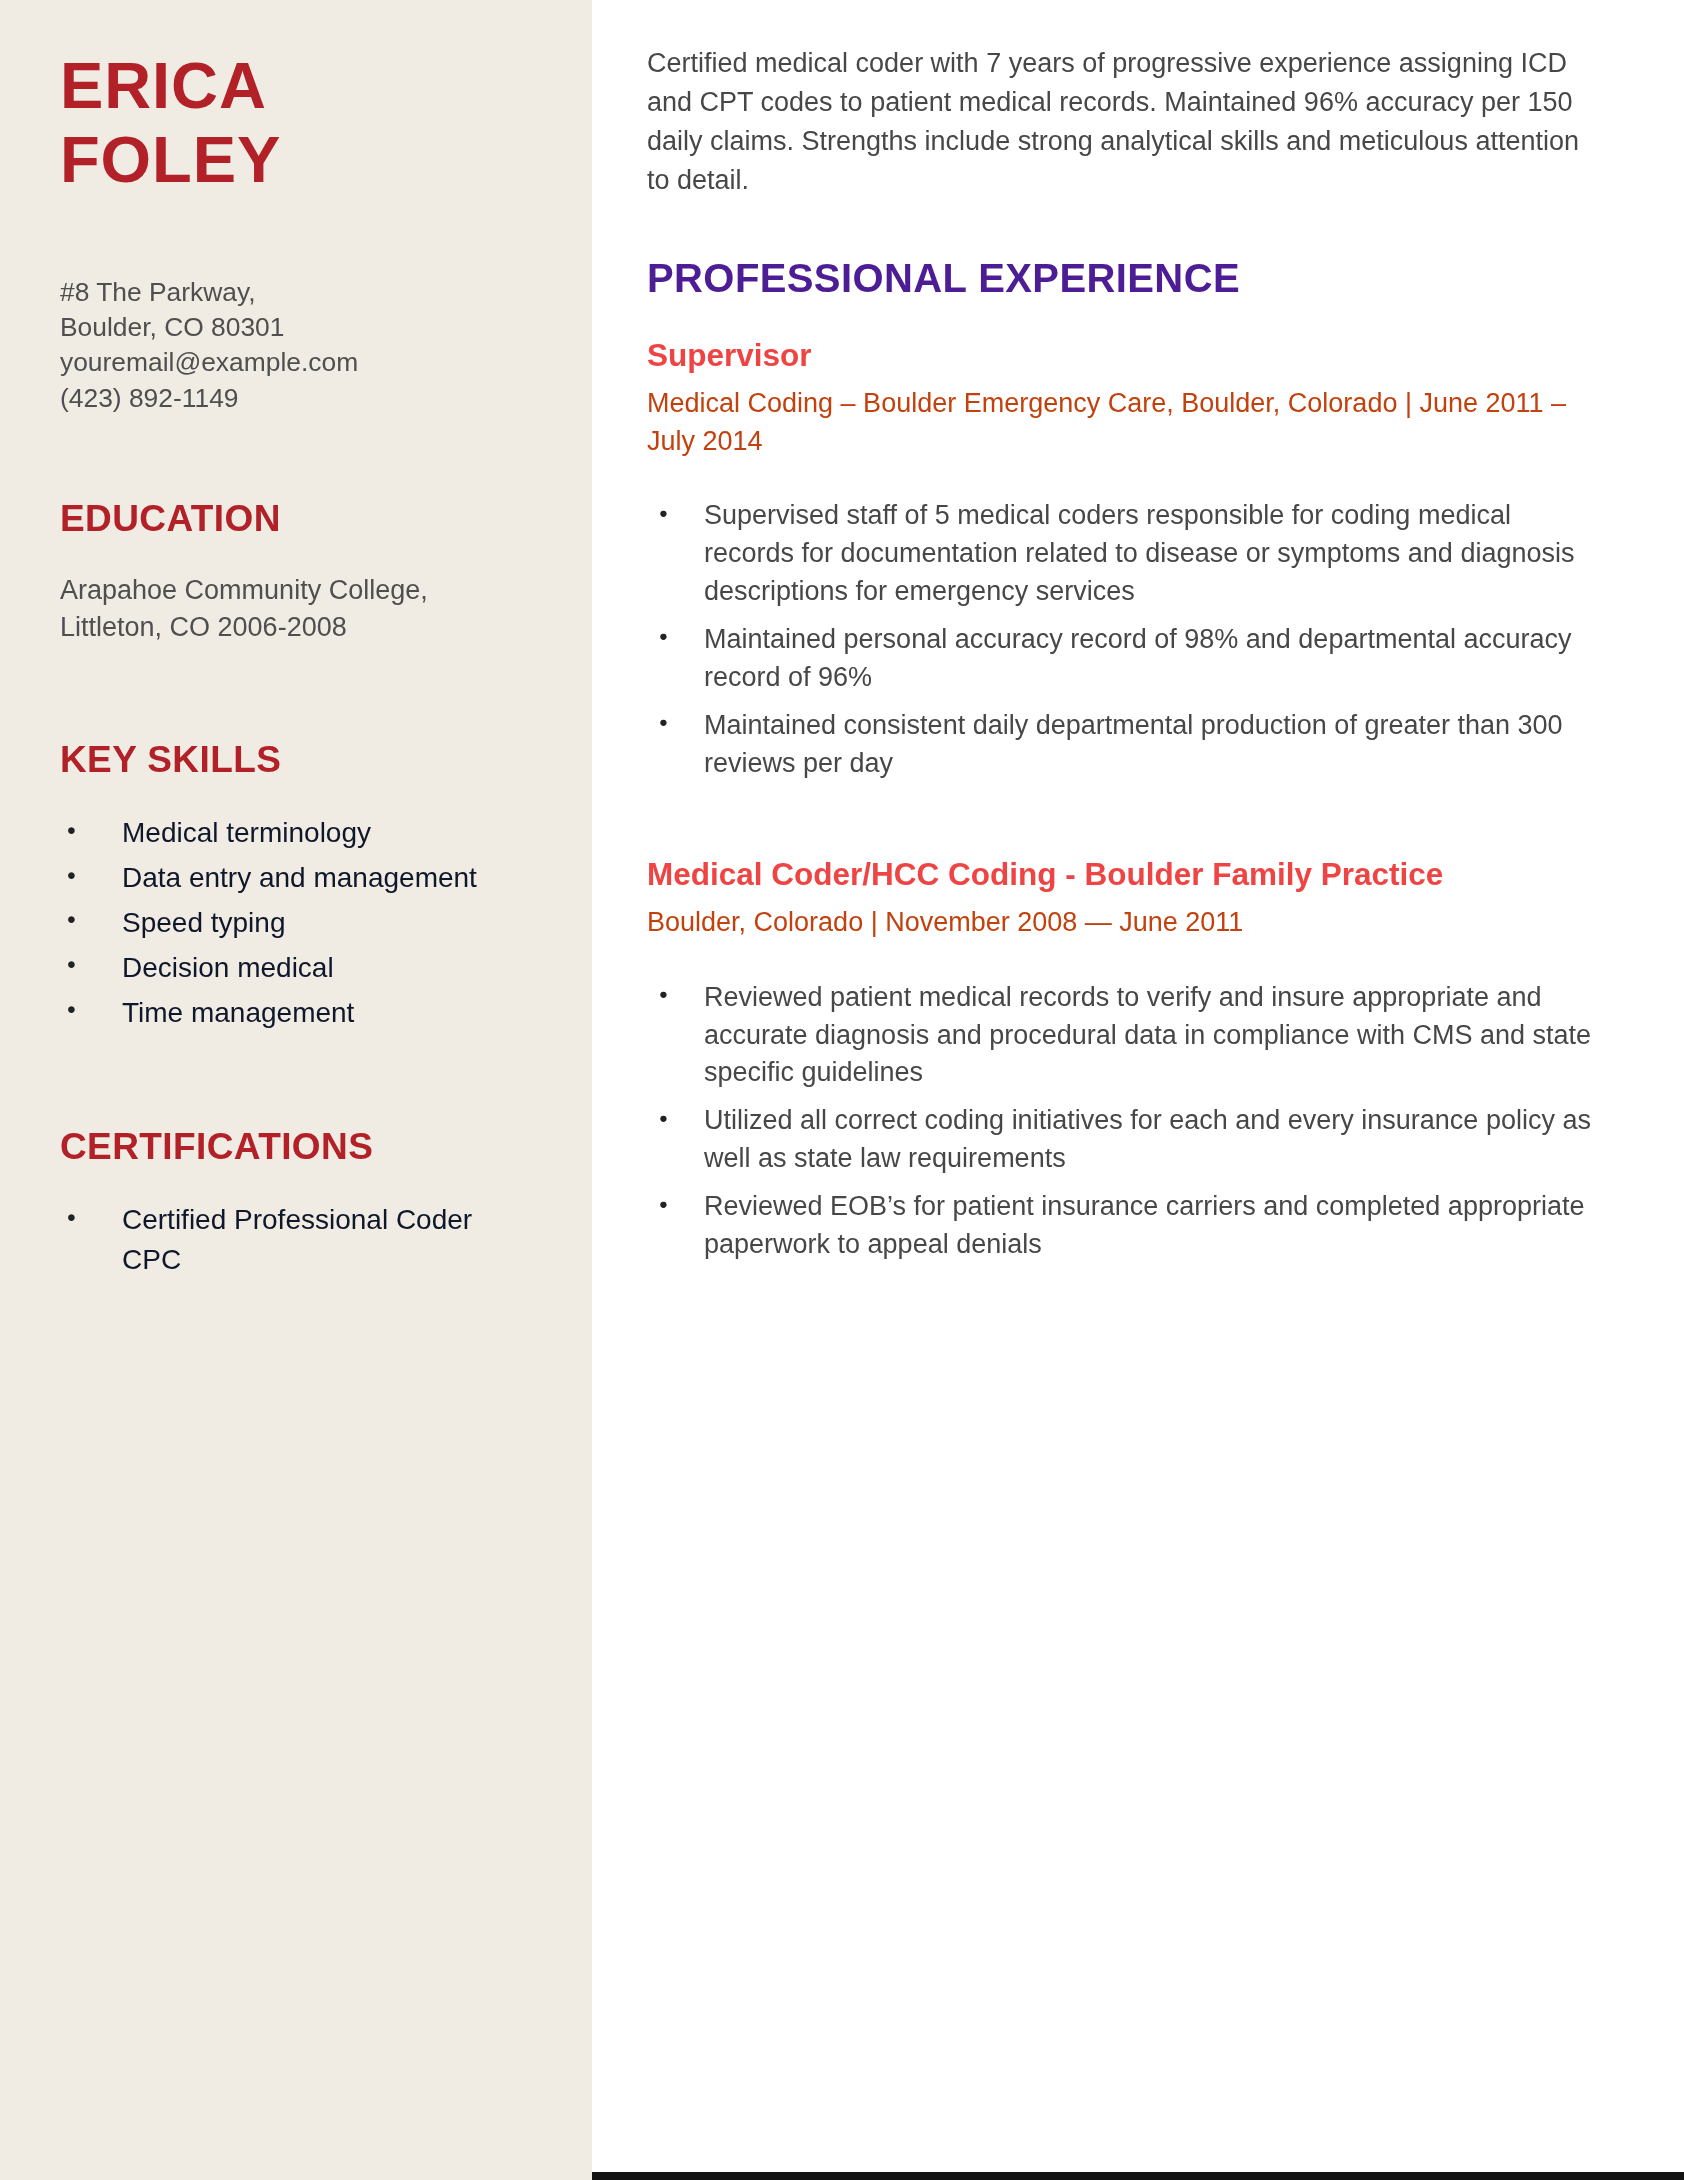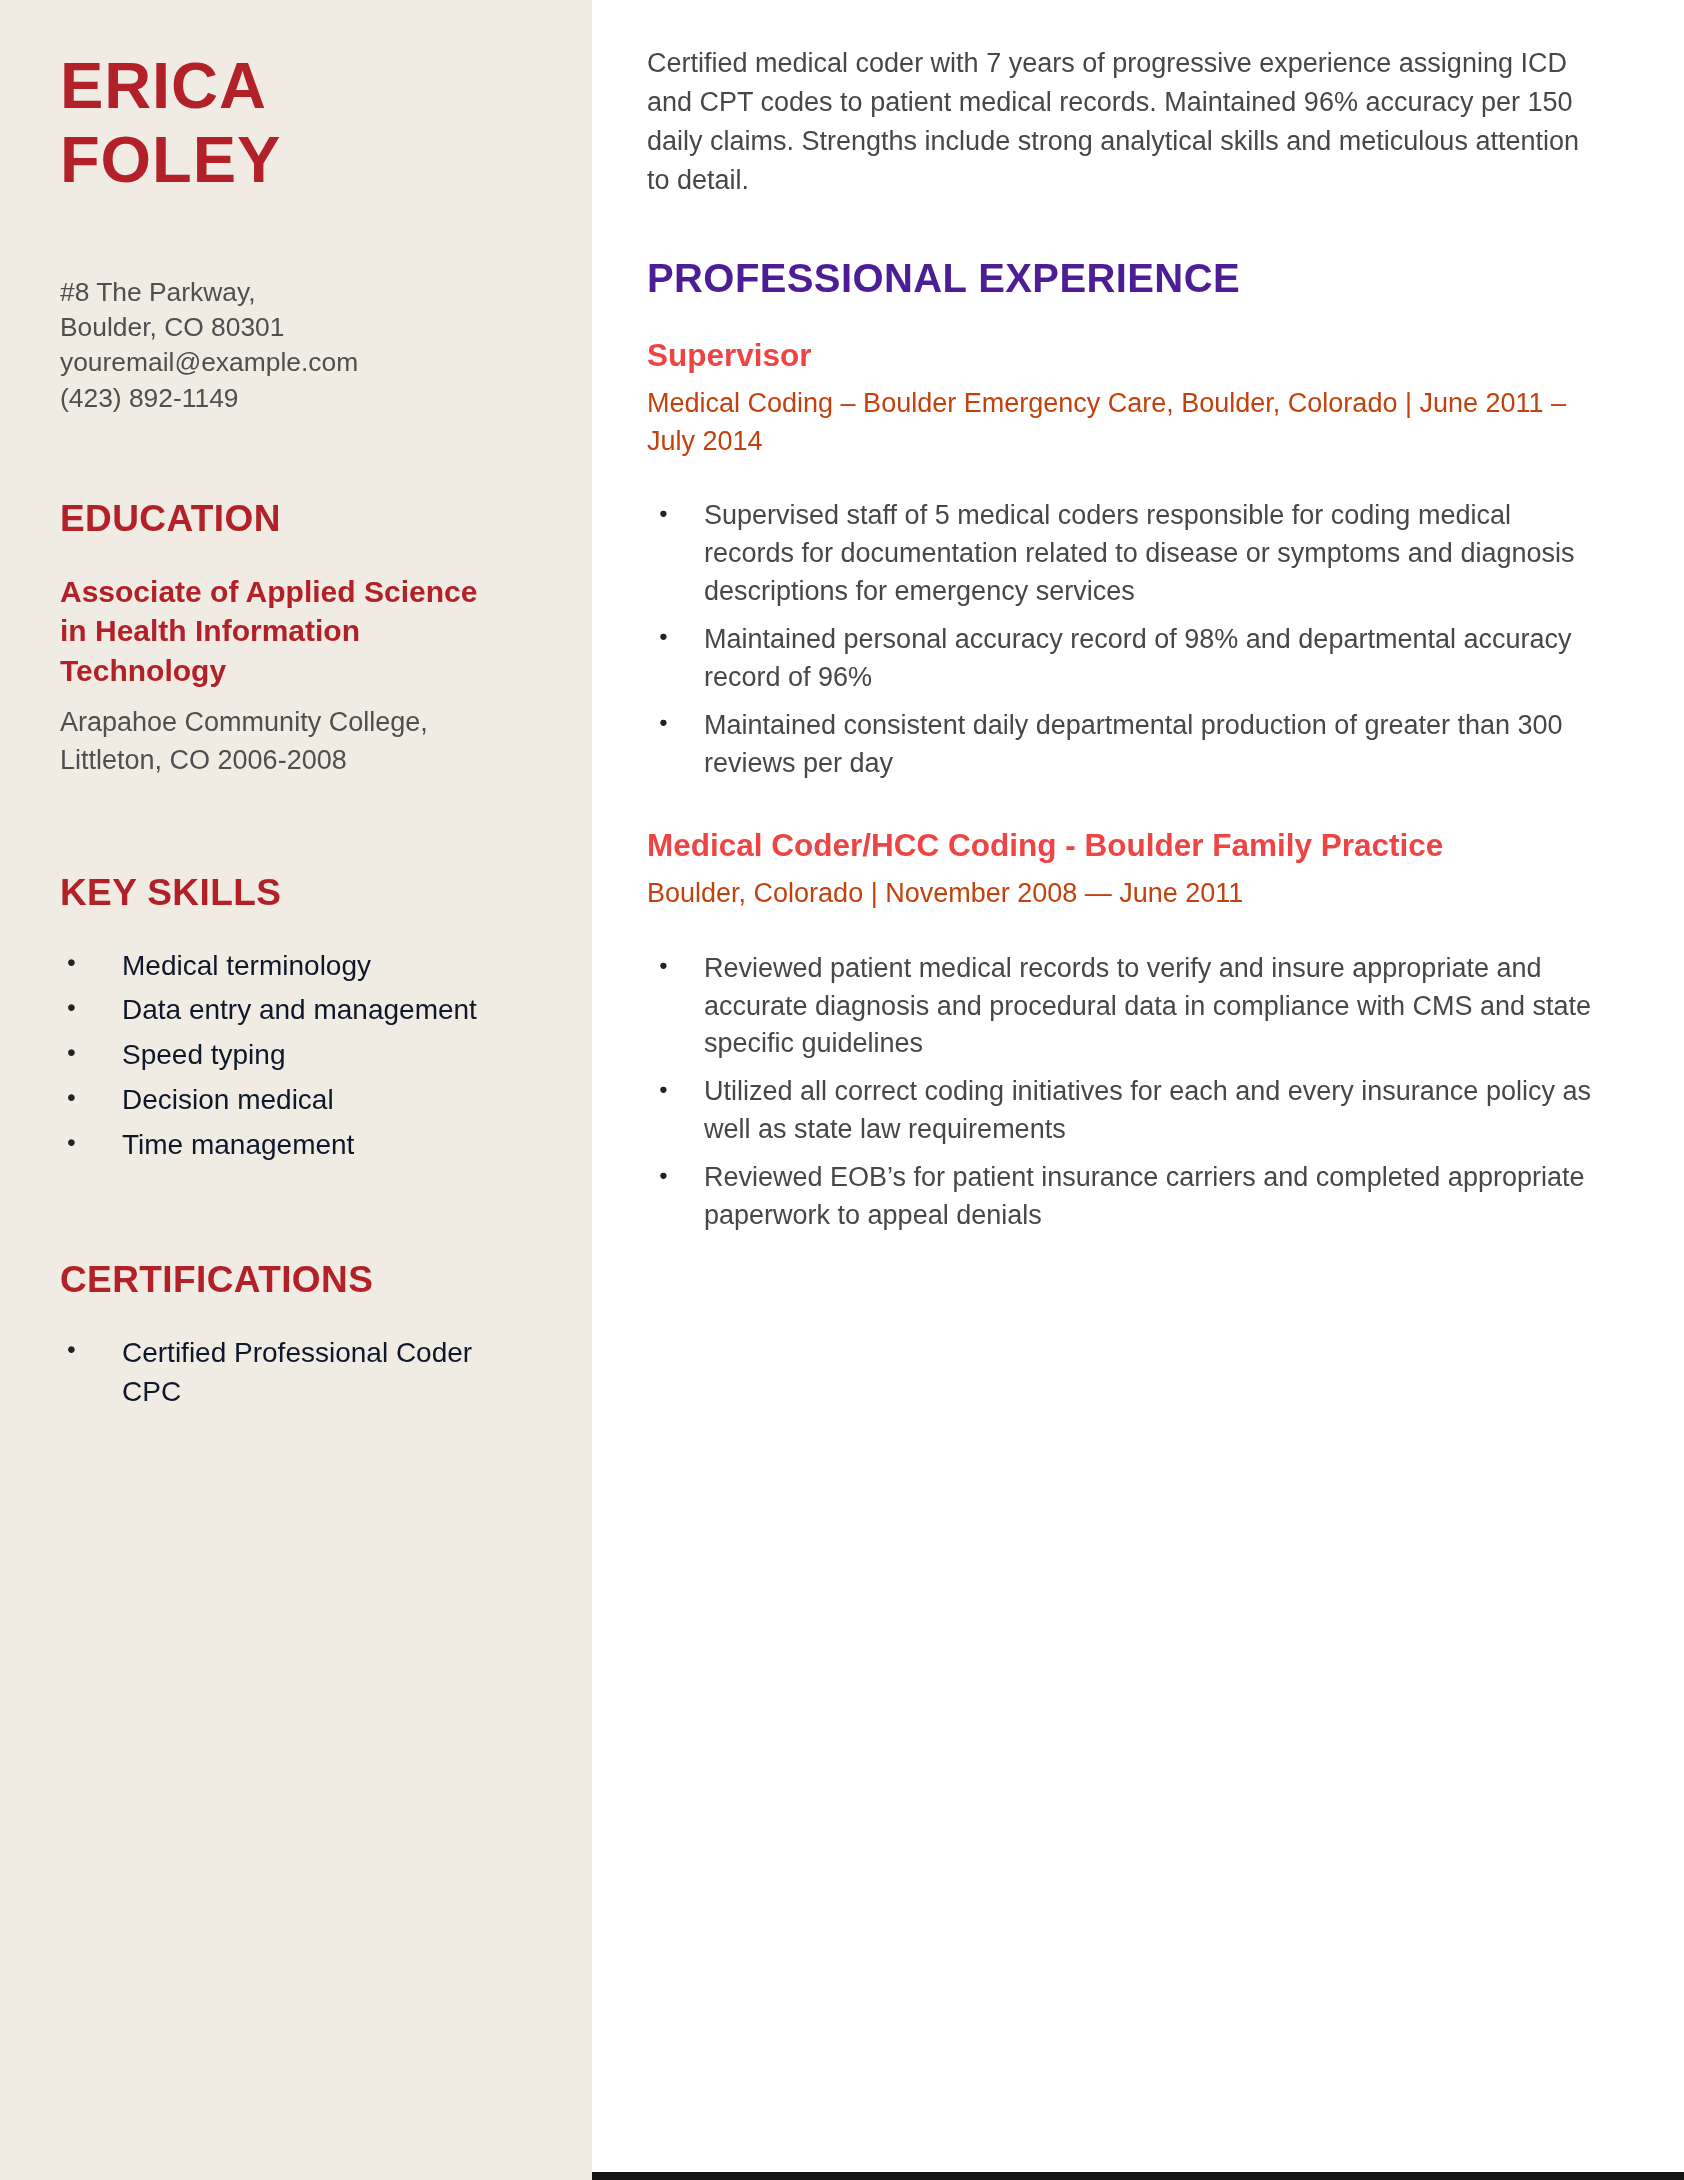--- a/index.html
+++ b/index.html
@@ -94,21 +94,21 @@
     max-width: 954px;
   }
   .main-heading {
     color: #4c1d95;
     font-size: 40px;
     font-weight: 700;
     letter-spacing: 0.4px;
     margin: 0 0 36px 0;
   }
   .job { max-width: 954px; }
-  .job + .job { margin-top: 45px; }
+  .job + .job { margin-top: 74px; }
   .job-title {
     color: #ef4444;
     font-size: 31.5px;
     font-weight: 700;
     margin: 0 0 10.2px 0;
   }
   .job-meta {
     font-size: 27px;
     line-height: 1.42;
     color: #c2410c;
@@ -159,21 +159,20 @@
 
     <div class="contact">
       <div>#8 The Parkway,</div>
       <div>Boulder, CO 80301</div>
       <div>youremail@example.com</div>
       <div>(423) 892-1149</div>
     </div>
 
     <section>
       <h2 class="side-heading">EDUCATION</h2>
-      <div class="degree">Associate of Applied Science in Health Information Technology</div>
       <div class="school">Arapahoe Community College, Littleton, CO 2006-2008</div>
     </section>
 
     <section>
       <h2 class="side-heading">KEY SKILLS</h2>
       <ul class="side-list">
         <li>Medical terminology</li>
         <li>Data entry and management</li>
         <li>Speed typing</li>
         <li>Decision medical</li>

